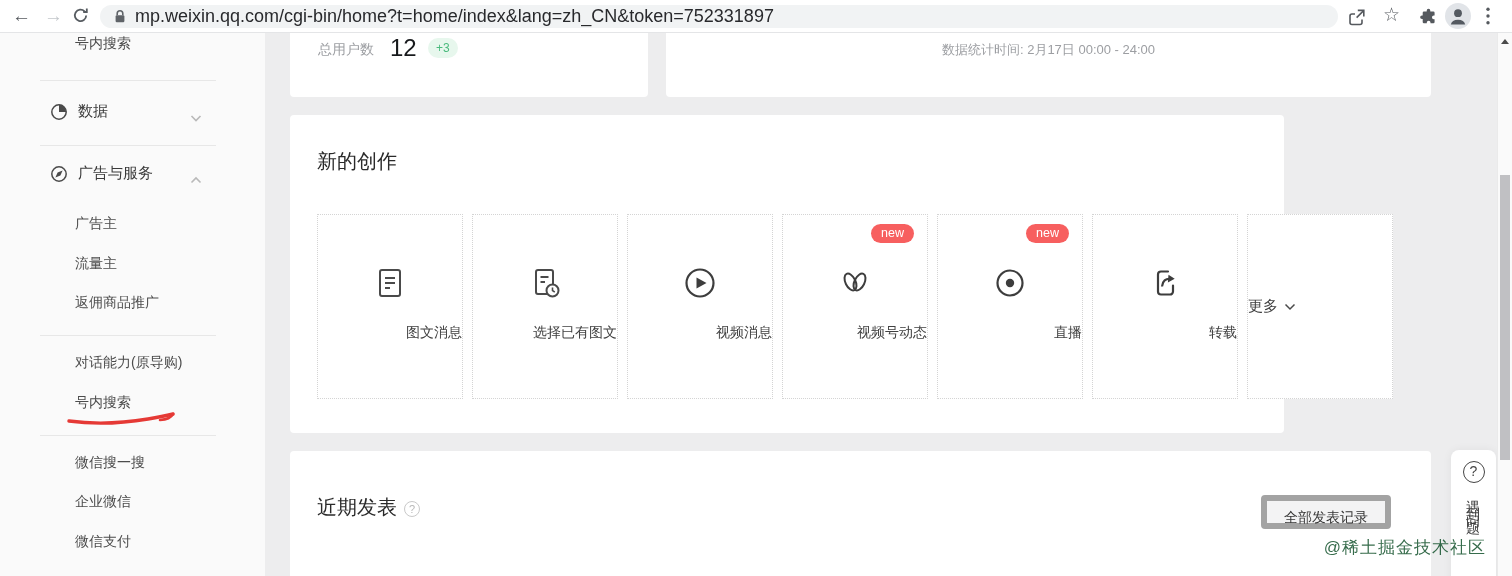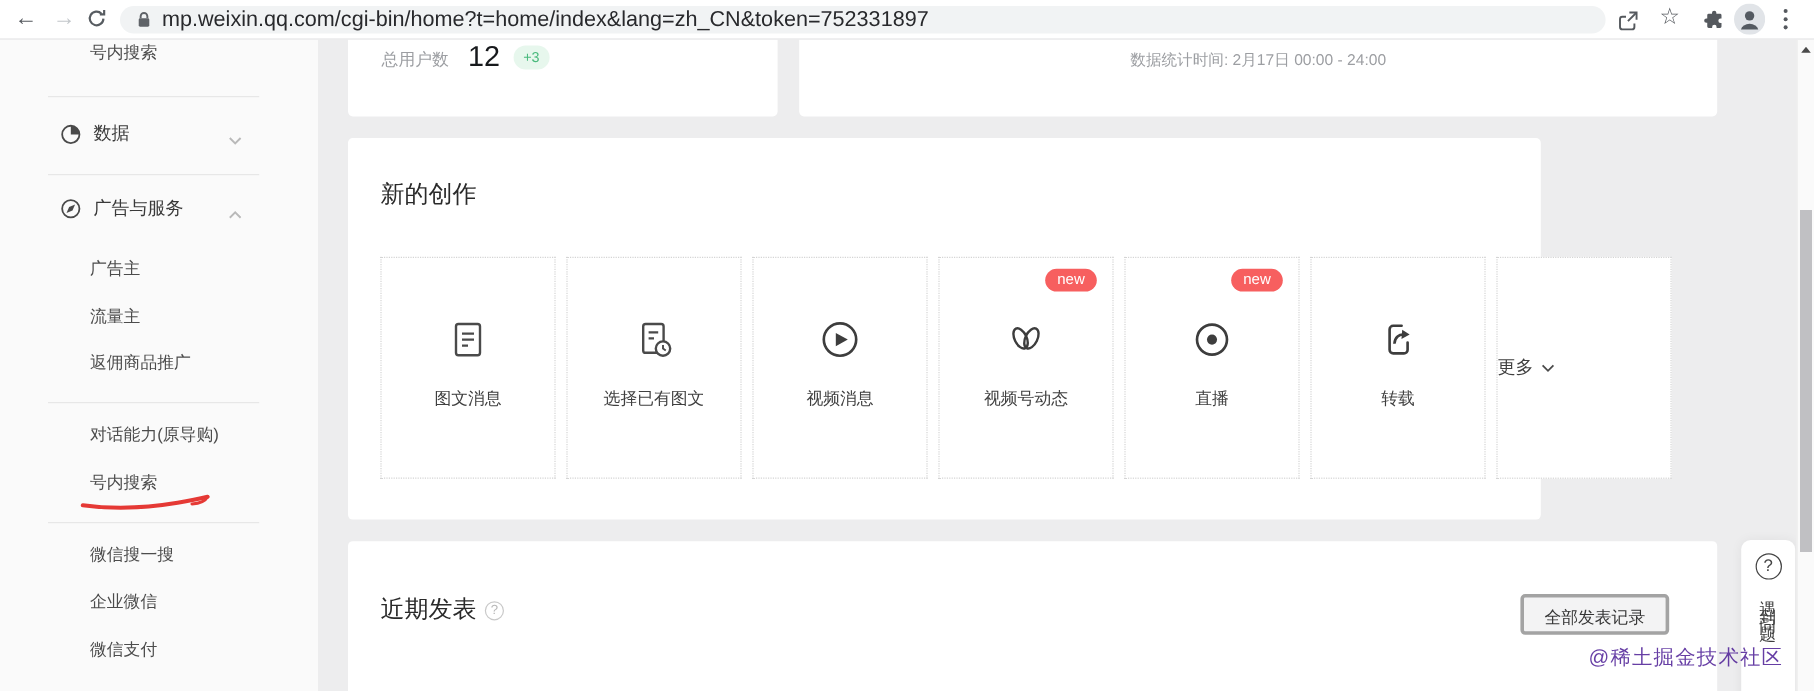--- a/index.html
+++ b/index.html
@@ -43,53 +43,53 @@
   .time-note { display:inline-block; margin-top:8px; font-size:13px; color:#9c9ea2; }
 
   
   .section-create { left:290px; top:82px; width:994px; height:318px; }
   .section-title { position:absolute; left:27px; font-size:20px; color:#2a2a2a; }
   .create-cards { position:absolute; left:27px; top:99px; display:flex; }
   .c-card { position:relative; width:146px; height:185px; border:1px dotted #d4d4d4; background:#fff;
             margin-right:9px; cursor:pointer; }
   .c-card:last-child { margin-right:0; }
   .c-icon { position:absolute; left:0; top:51px; width:100%; text-align:center; }
-  .c-label { position:absolute; left:0; top:109px; width:100%; text-align:center; font-size:14px; color:#404040; }
+  .c-label { position:absolute; left:0; top:109px; width:100%; text-align:right; font-size:14px; color:#404040; }
   .c-more { display:flex; align-items:center; justify-content:flex-start; height:100%; font-size:15px; color:#404040; }
   .c-more svg { margin-left:6px; }
   .new-badge { position:absolute; top:9px; right:13px; background:#f75f5f; color:#fff; font-size:12.5px;
                padding:2px 10px 3px; border-radius:11px; }
 
   
   .section-recent { left:290px; top:418px; width:1141px; height:158px; }
   .recent-title-row { position:absolute; left:27px; top:43px; display:flex; align-items:center; }
   .q-circle { display:inline-block; width:16px; height:16px; border:1px solid #c9c9c9; border-radius:50%;
               color:#b8b8b8; font-size:11px; line-height:15px; text-align:center; margin-left:7px; margin-top:3px; }
   .all-records-btn { position:absolute; right:40px; top:44px; height:34px; line-height:32px; padding:0 17px;
-                     background:#f3f3f4; border:3px solid #a3a3a3; border-radius:4px; font-size:14px;
+                     background:#f3f3f4; border:6px solid #a3a3a3; border-radius:4px; font-size:14px;
                      color:#353535; cursor:pointer; }
 
   
   .help-widget { position:absolute; left:1451px; top:417px; width:45px; height:160px; background:#fff;
                  border-radius:8px; box-shadow:0 0 10px rgba(0,0,0,0.06); text-align:center; cursor:pointer; z-index:20; }
   .help-q { display:inline-block; width:22px; height:22px; border:1.5px solid #454545; border-radius:50%;
             color:#454545; font-size:14px; line-height:19px; margin-top:11px; }
   .help-label { writing-mode:vertical-lr; text-orientation:upright; font-size:14px; color:#3f3f3f;
                 letter-spacing:7px; margin:6px auto 0; }
 
   
   .scrollbar { position:absolute; left:1497px; top:0; width:15px; height:543px; background:#fafafa;
                border-left:1px solid #eaeaea; z-index:30; }
   .scroll-up { position:absolute; left:3px; top:6px; width:0; height:0;
                border-left:4px solid transparent; border-right:4px solid transparent;
                border-bottom:5px solid #4a4a4a; }
   .scroll-thumb { position:absolute; left:2px; top:142px; width:10px; height:285px; background:#c0c0c3; cursor:grab; }
 
   
-  .watermark { position:absolute; right:26px; top:503px; font-size:17px; color:#4c1d95; opacity:0.85;
+  .watermark { position:absolute; right:26px; top:503px; font-size:17px; color:#14532d; opacity:0.85;
                letter-spacing:1px; z-index:40; pointer-events:none; }
 </style>
 </head>
 <body>
 
 <div class="screen">
 
   <div class="browser-bar">
     <span class="nav-glyph" style="left:12px;">←</span>
     <span class="nav-glyph disabled" style="left:44px;">→</span>

